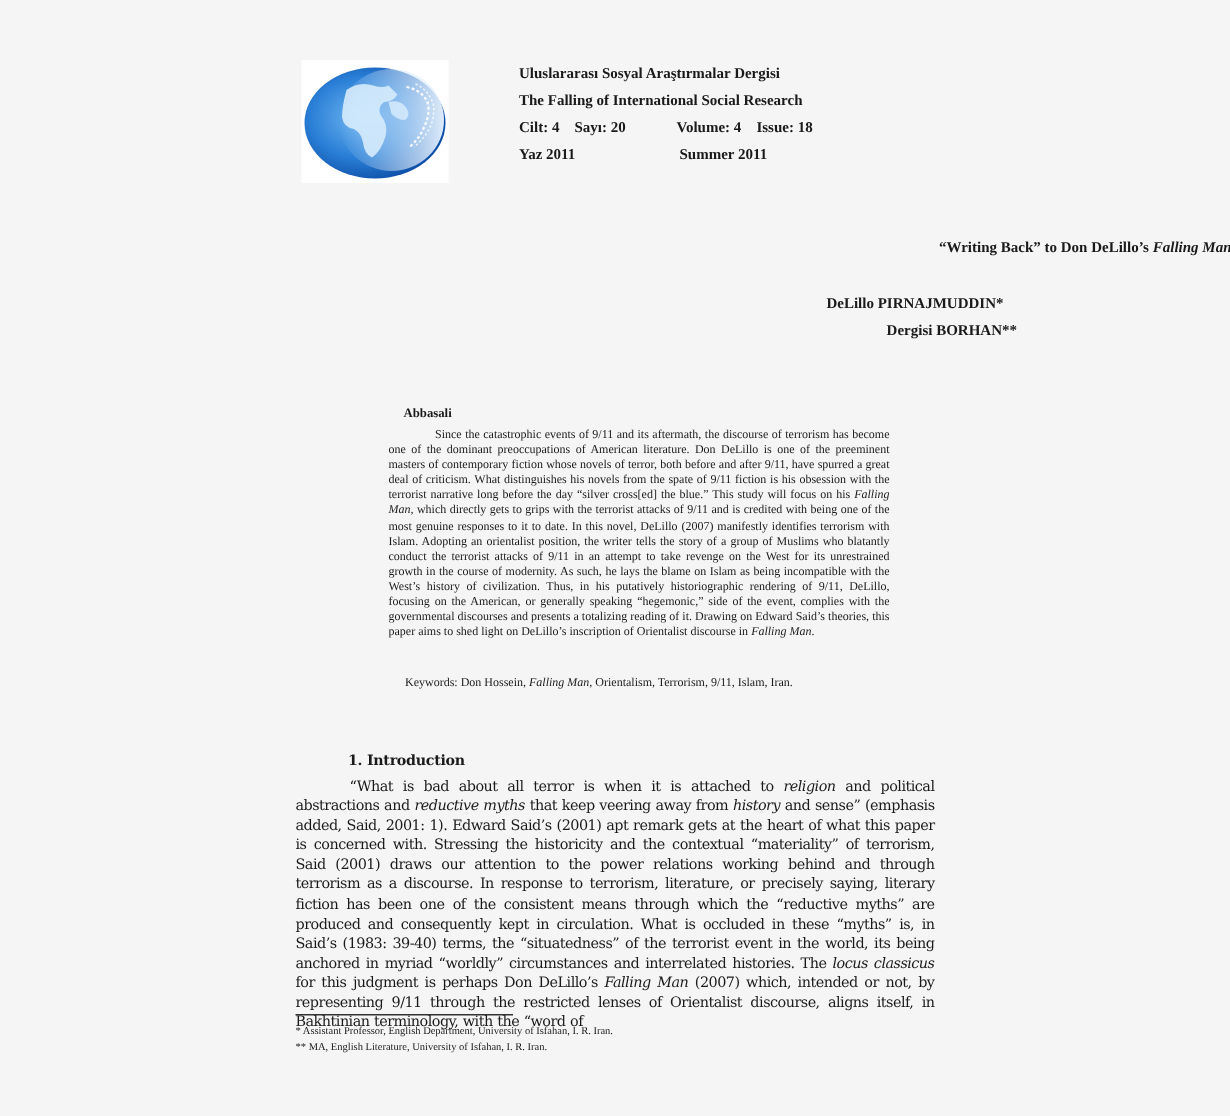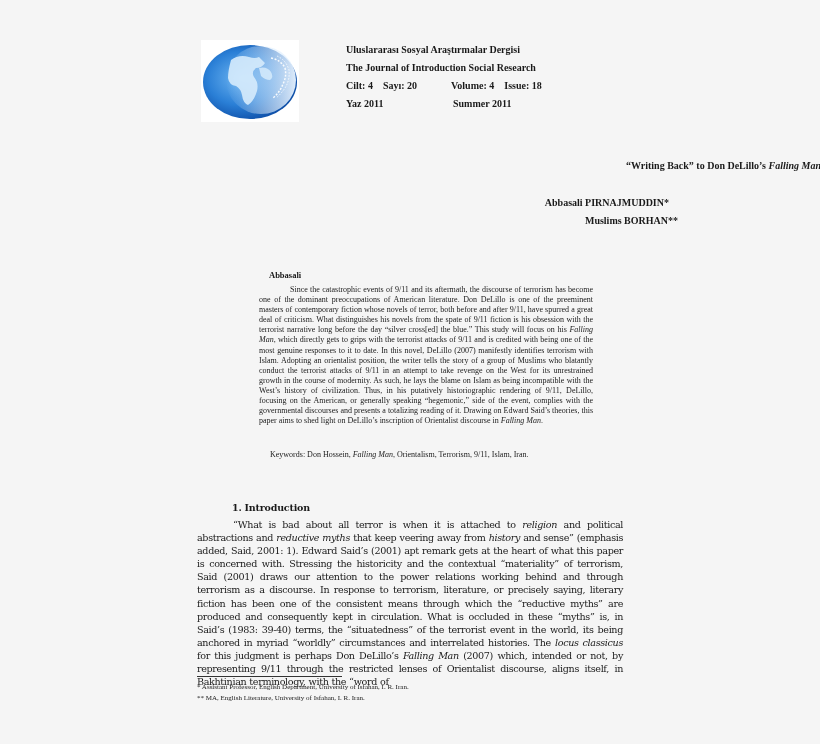--- a/index.html
+++ b/index.html
@@ -169,35 +169,35 @@
         <path d="M30 20 q8 -6 18 -3 q6 2 10 0 l6 6 q-3 5 -9 5 q-5 4 -2 9 q5 6 3 14 q-3 10 -9 14 q-5 -2 -6 -10 q-1 -6 -6 -9 q-7 -1 -8 -8 q0 -7 3 -18 z" fill="#d6ebfc" opacity="0.9"></path>
         <path d="M58 28 q8 -2 12 4 q3 5 -1 8 q-5 0 -9 -4 z" fill="#d6ebfc" opacity="0.85"></path>
         <path d="M70 18 q10 2 14 10 q2 8 -2 16 q-3 8 -10 14" stroke="#ffffff" stroke-width="1.5" fill="none" stroke-dasharray="2 1.5" opacity="0.9"></path>
         <path d="M76 16 q9 4 12 14 q1 10 -4 18 q-4 6 -9 10" stroke="#ffffff" stroke-width="1" fill="none" stroke-dasharray="1.5 1.5" opacity="0.8"></path>
       </svg>
     </span>
   </div>
 
   <div class="journal-block">
     <div class="journal-line">Uluslararası Sosyal Araştırmalar Dergisi</div>
-    <div class="journal-line">The Journal of Introduction Social Research</div>
+    <div class="journal-line">The Falling of International Social Research</div>
     <div class="journal-line">
       <span>Cilt: 4</span><span class="gap"></span><span>Sayı: 20</span>
       <span class="col2"><span>Volume: 4</span><span class="gap"></span><span>Issue: 18</span></span>
     </div>
     <div class="journal-line">
       <span>Yaz 2011</span>
       <span class="col2b">Summer 2011</span>
     </div>
   </div>
 
   <div class="paper-title"><span>“Writing Back” to Don DeLillo’s </span><span class="it">Falling Man</span></div>
 
-  <div class="author author-1">Abbasali PIRNAJMUDDIN*</div>
-  <div class="author author-2">Muslims BORHAN**</div>
+  <div class="author author-1">DeLillo PIRNAJMUDDIN*</div>
+  <div class="author author-2">Dergisi BORHAN**</div>
 
   <div class="abstract-heading">Abbasali</div>
   <div class="abstract-body" id="abstract-body"><span>Since the catastrophic events of 9/11 and its aftermath, the discourse of terrorism has become one of the dominant preoccupations of American literature. Don DeLillo is one of the preeminent masters of contemporary fiction whose novels of terror, both before and after 9/11, have spurred a great deal of criticism. What distinguishes his novels from the spate of 9/11 fiction is his obsession with the terrorist narrative long before the day “silver cross[ed] the blue.” This study will focus on his </span><span class="it">Falling Man</span><span>, which directly gets to grips with the terrorist attacks of 9/11 and is credited with being one of the most genuine responses to it to date. In this novel, DeLillo (2007) manifestly identifies terrorism with Islam. Adopting an orientalist position, the writer tells the story of a group of Muslims who blatantly conduct the terrorist attacks of 9/11 in an attempt to take revenge on the West for its unrestrained growth in the course of modernity. As such, he lays the blame on Islam as being incompatible with the West’s history of civilization. Thus, in his putatively historiographic rendering of 9/11, DeLillo, focusing on the American, or generally speaking “hegemonic,” side of the event, complies with the governmental discourses and presents a totalizing reading of it. Drawing on Edward Said’s theories, this paper aims to shed light on DeLillo’s inscription of Orientalist discourse in </span><span class="it">Falling Man</span><span>.</span></div>
 
   <div class="keywords"><span class="kw-label">Keywords:</span><span> Don Hossein, </span><span class="it">Falling Man</span><span>, Orientalism, Terrorism, 9/11, Islam, Iran.</span></div>
 
   <div class="section-heading">1. Introduction</div>
   <div class="intro-body" id="intro-body"><span>“What is bad about all terror is when it is attached to </span><span class="it">religion</span><span> and political abstractions and </span><span class="it">reductive myths</span><span> that keep veering away from </span><span class="it">history</span><span> and sense” (emphasis added, Said, 2001: 1). Edward Said’s (2001) apt remark gets at the heart of what this paper is concerned with. Stressing the historicity and the contextual “materiality” of terrorism, Said (2001) draws our attention to the power relations working behind and through terrorism as a discourse. In response to terrorism, literature, or precisely saying, literary fiction has been one of the consistent means through which the “reductive myths” are produced and consequently kept in circulation. What is occluded in these “myths” is, in Said’s (1983: 39-40) terms, the “situatedness” of the terrorist event in the world, its being anchored in myriad “worldly” circumstances and interrelated histories. The </span><span class="it">locus classicus</span><span> for this judgment is perhaps Don DeLillo’s </span><span class="it">Falling Man</span><span> (2007) which, intended or not, by representing 9/11 through the restricted lenses of Orientalist discourse, aligns itself, in Bakhtinian terminology, with the “word of</span></div>
 
   <div class="footnote-rule"></div>

